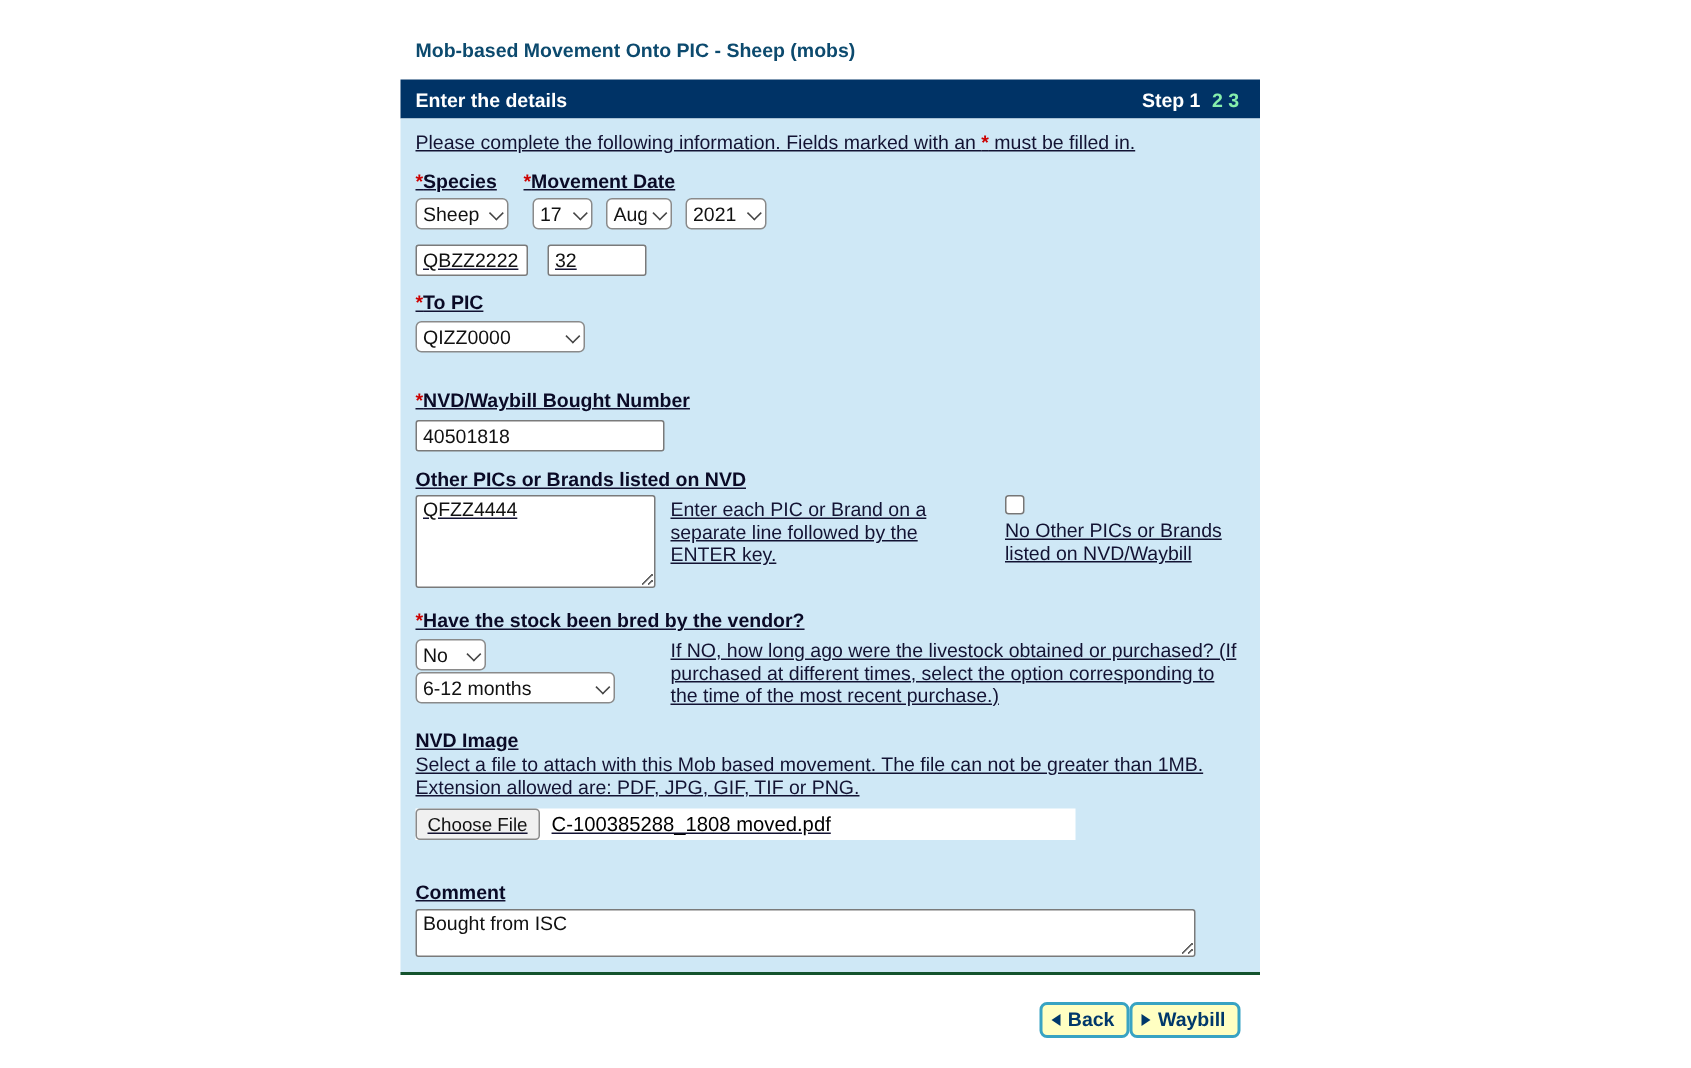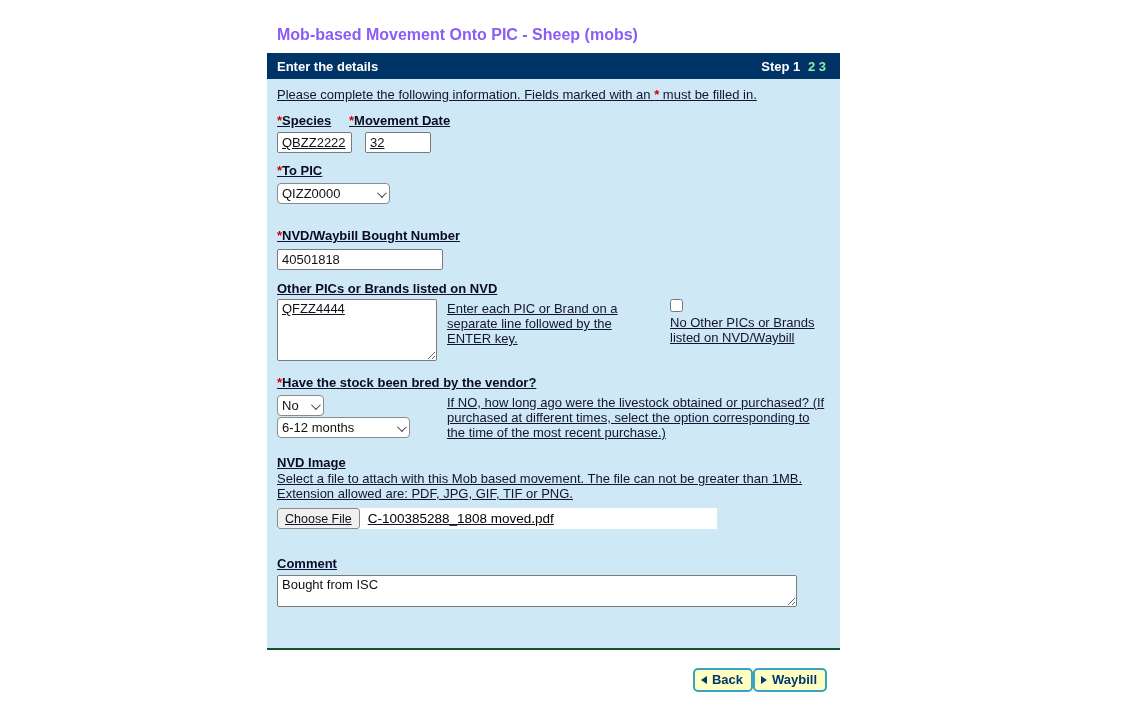--- a/index.html
+++ b/index.html
@@ -1,18 +1,18 @@
 <!DOCTYPE html>
 <html><head>
 <meta charset="utf-8">
 <style>
   * { margin:0; padding:0; box-sizing:border-box; }
   html,body { width:1127px; height:712px; background:#ffffff; overflow:hidden;
     font-family:"Liberation Sans", sans-serif; }
-  .page-title { margin:26px 0 0 277px; font-size:16px; font-weight:bold; color:#8b5cf6; }
+  .page-title { margin:26px 0 0 277px; font-size:13px; font-weight:bold; color:#0c4a6e; }
   .panel { position:absolute; left:267px; top:53px; width:573px; }
   .panel-header { height:26px; background:#003366; color:#ffffff; display:flex;
     align-items:center; justify-content:space-between; padding:0 14px 0 10px; }
   .panel-header .hdr-title { font-size:13px; font-weight:bold; }
   .steps { font-size:13px; font-weight:bold; white-space:nowrap; }
   .steps .step-current { color:#ffffff; }
   .steps .step-rest { color:#86efac; font-weight:bold; margin-left:4px; }
   .panel-body { background:#cfe8f6; height:571px; padding:8px 10px 0 10px;
     border-bottom:2px solid #14532d; color:#131333; font-size:13px; overflow:hidden;text-decoration:underline; }
   .intro { font-size:13px; line-height:15px; margin-bottom:12px; }
@@ -74,20 +74,34 @@
 
     <div class="intro">
       <span>Please complete the following information. Fields marked with an </span><span class="req">*</span><span> must be filled in.</span>
     </div>
 
     
     <div class="field-row" style="margin-bottom:4px;">
       <span class="lbl" style="width:72px;"><span class="req">*</span><span>Species</span></span>
       <span class="lbl"><span class="req">*</span><span>Movement Date</span></span>
     </div>
+    <div class="field-row" style="margin-bottom:10px;">
+      <span class="sel" style="width:62px;">
+        <select><option>Sheep</option></select>
+      </span>
+      <span class="sel" style="width:40px; margin-left:16px;">
+        <select><option>17</option></select>
+      </span>
+      <span class="sel" style="width:44px; margin-left:9px;">
+        <select><option>Aug</option></select>
+      </span>
+      <span class="sel" style="width:54px; margin-left:9px;">
+        <select><option>2021</option></select>
+      </span>
+    </div>
 
     
     <div class="field-row" style="margin-bottom:11px;">
       <input type="text" style="width: 75px;" value="QBZZ2222">
       <input type="text" style="width: 66px; margin-left: 13px;" value="32">
     </div>
 
     
     <div class="lbl" style="margin-bottom:5px;"><span class="req">*</span><span>To PIC</span></div>
     <div style="margin-bottom:25px;">

